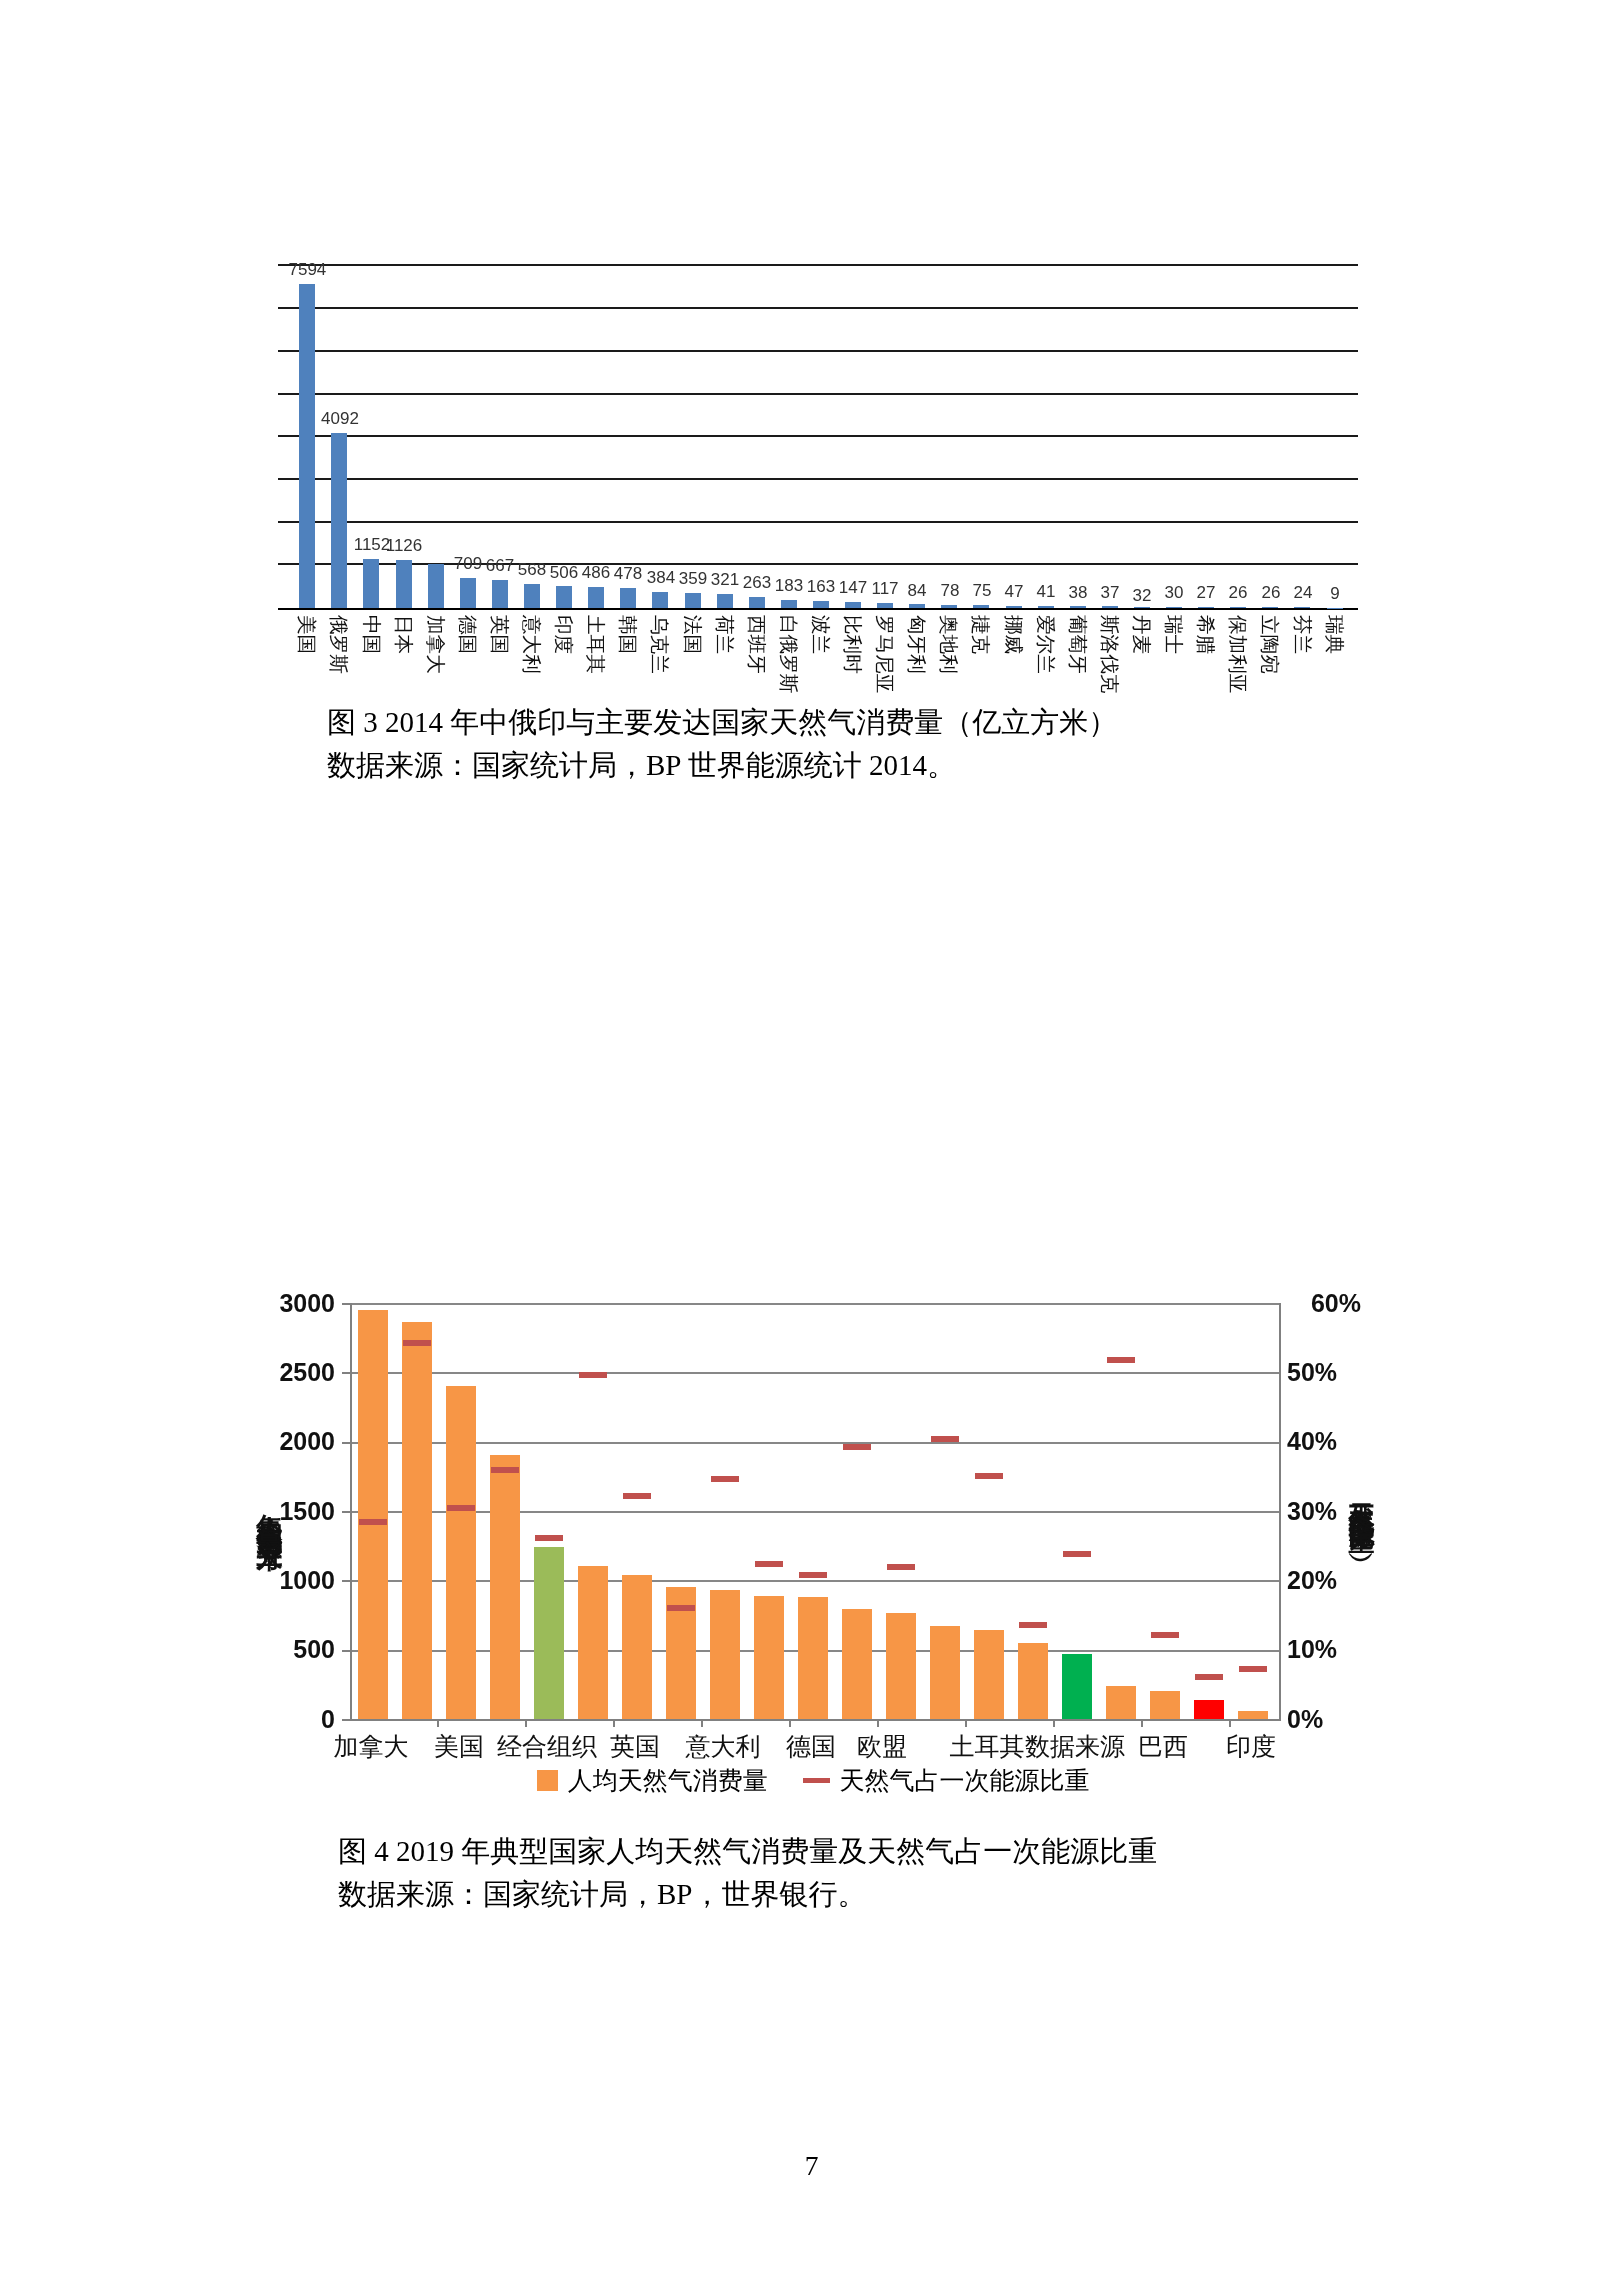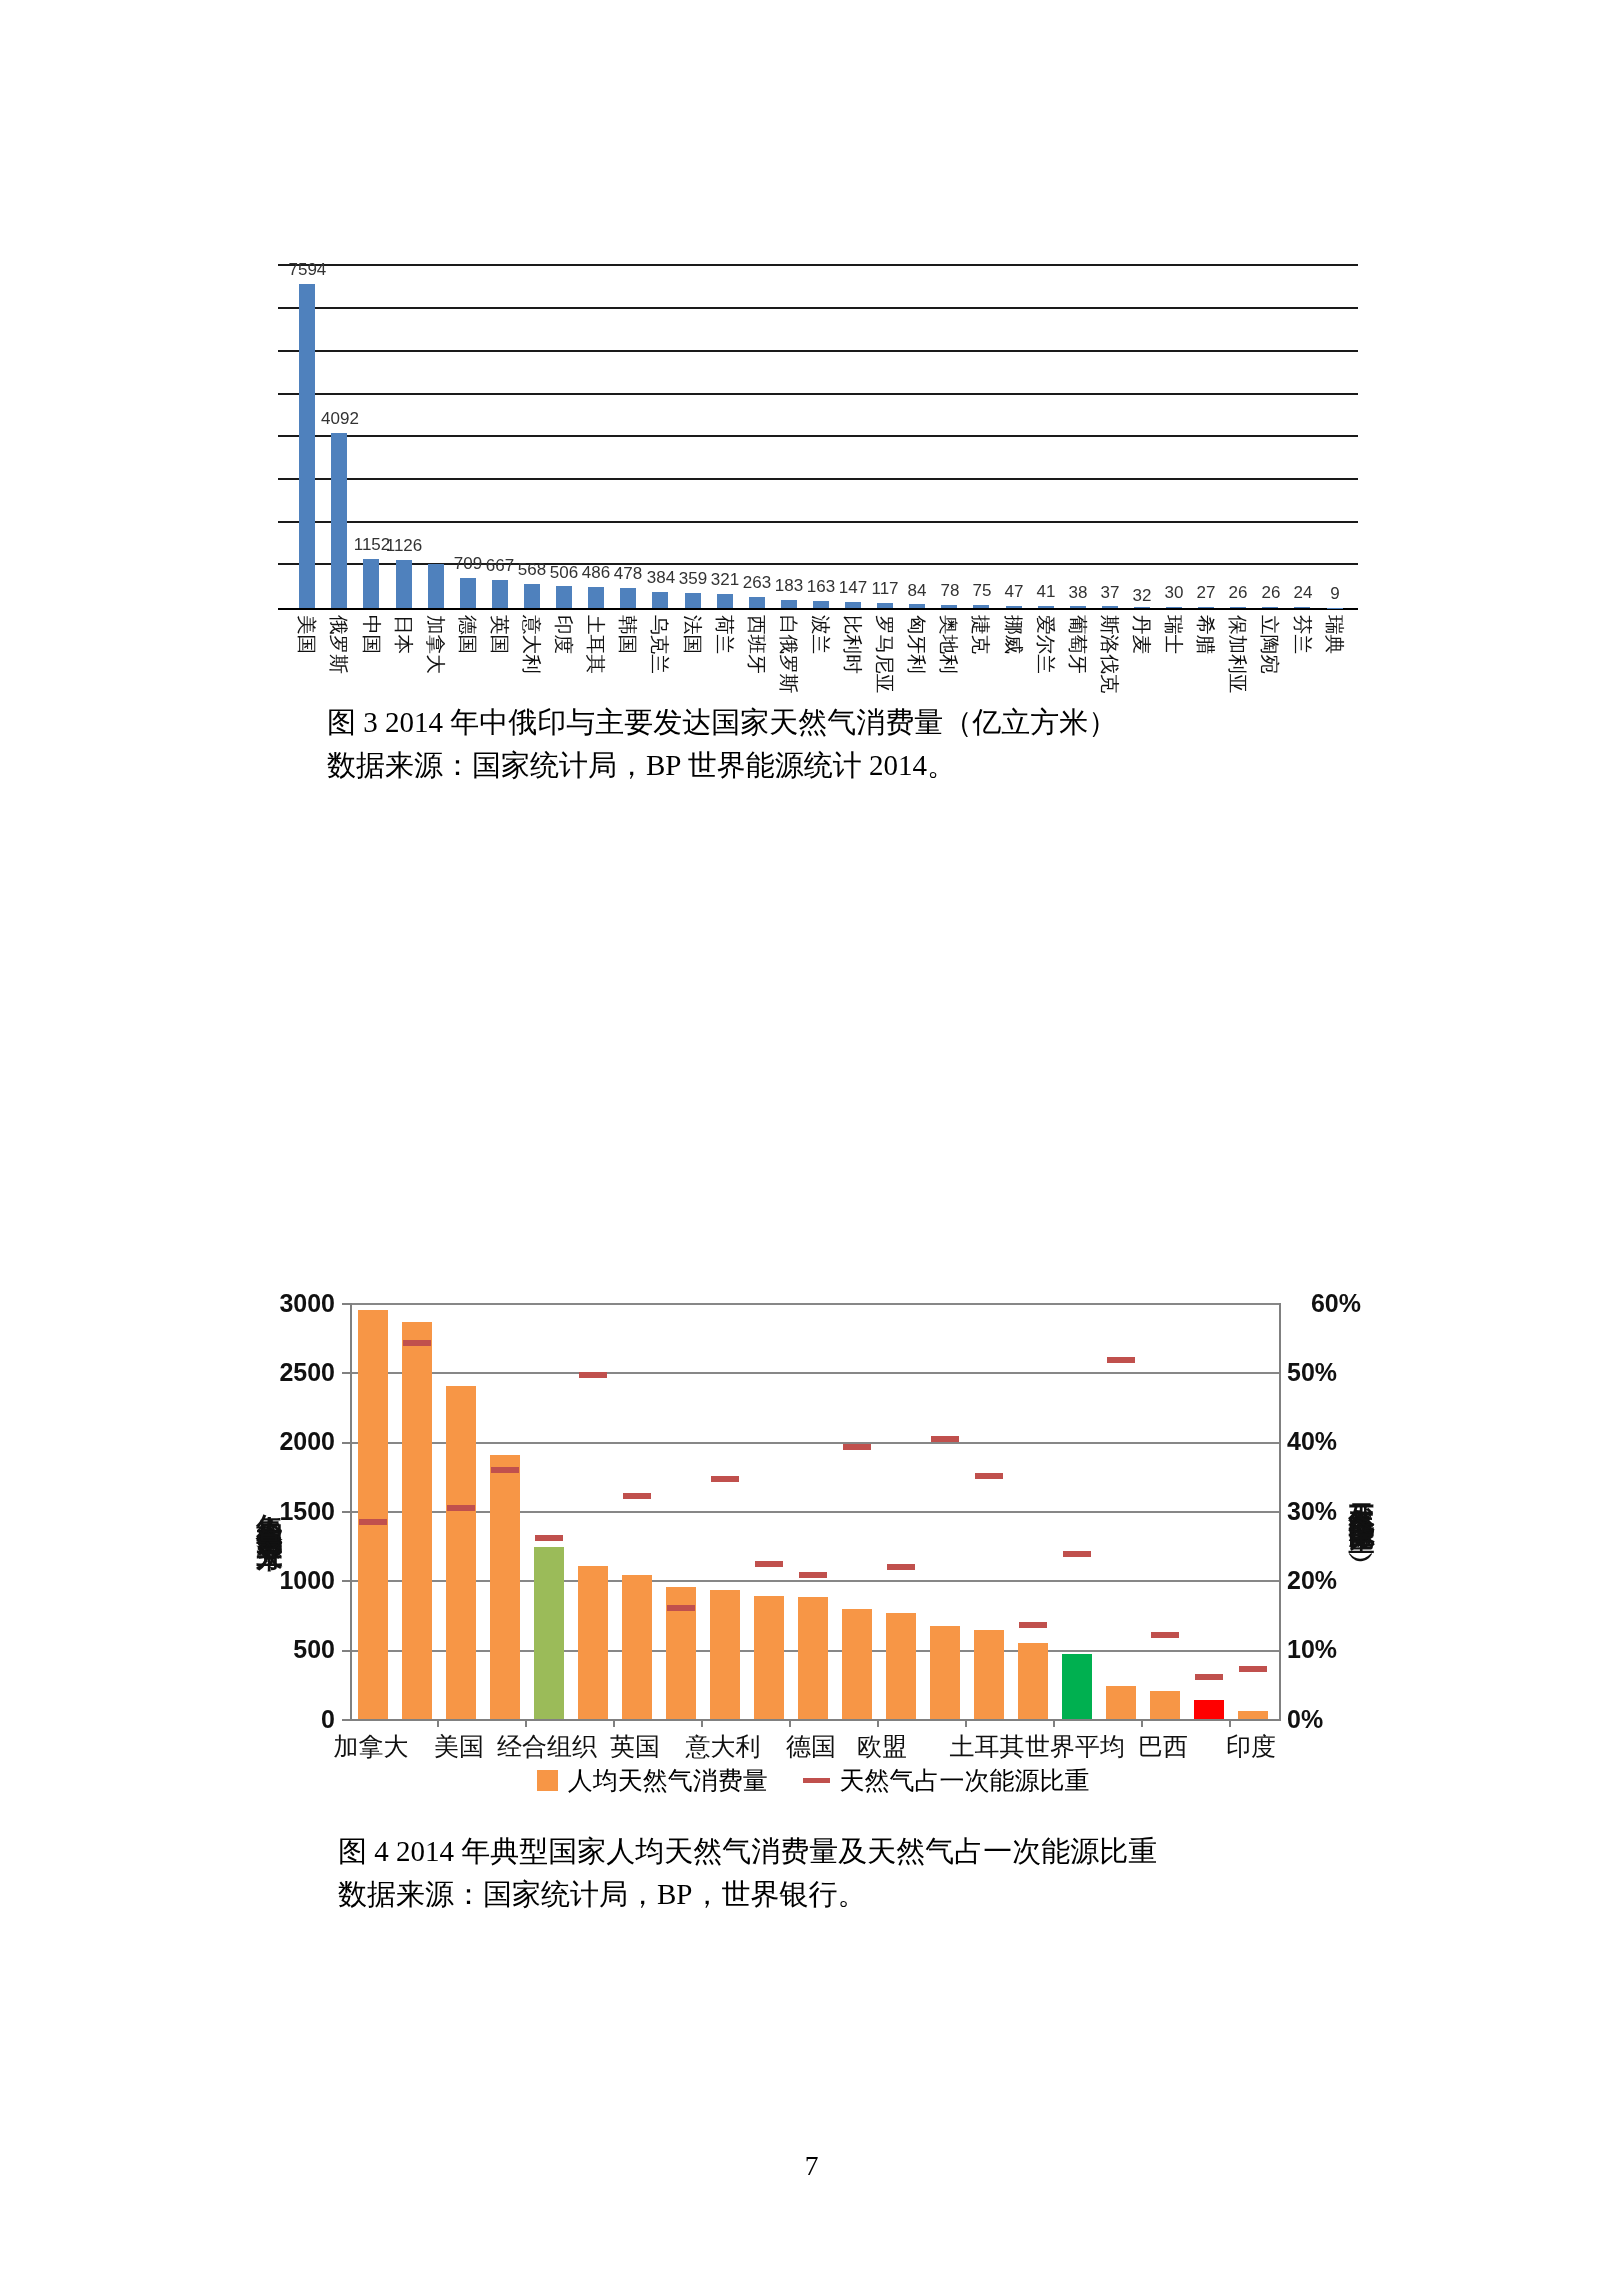--- a/index.html
+++ b/index.html
@@ -257,25 +257,25 @@
       <div class="c4-tickmark-b" style="left: 791px;"></div>
       <div class="c4-tickmark-b" style="left: 879px;"></div>
       <div class="c4-xlab" style="left: -51px;">加拿大</div>
       <div class="c4-xlab" style="left: 37px;">美国</div>
       <div class="c4-xlab" style="left: 125px;">经合组织</div>
       <div class="c4-xlab" style="left: 213px;">英国</div>
       <div class="c4-xlab" style="left: 301px;">意大利</div>
       <div class="c4-xlab" style="left: 389px;">德国</div>
       <div class="c4-xlab" style="left: 460px;">欧盟</div>
       <div class="c4-xlab" style="left: 565px;">土耳其</div>
-      <div class="c4-xlab" style="left: 653px;">世界平均</div>
+      <div class="c4-xlab" style="left: 653px;">数据来源</div>
       <div class="c4-xlab" style="left: 741px;">巴西</div>
       <div class="c4-xlab" style="left: 829px;">印度</div>
     </div>
 
   <div class="caption" style="left:338px;top:1830px;">
-    <div>图 4 2014 年典型国家人均天然气消费量及天然气占一次能源比重</div>
+    <div>图 4 2019 年典型国家人均天然气消费量及天然气占一次能源比重</div>
     <div>数据来源：国家统计局，BP，世界银行。</div>
   </div>
 
   <div id="pagenum">7</div>
 </div>
 
 
 </body></html>

